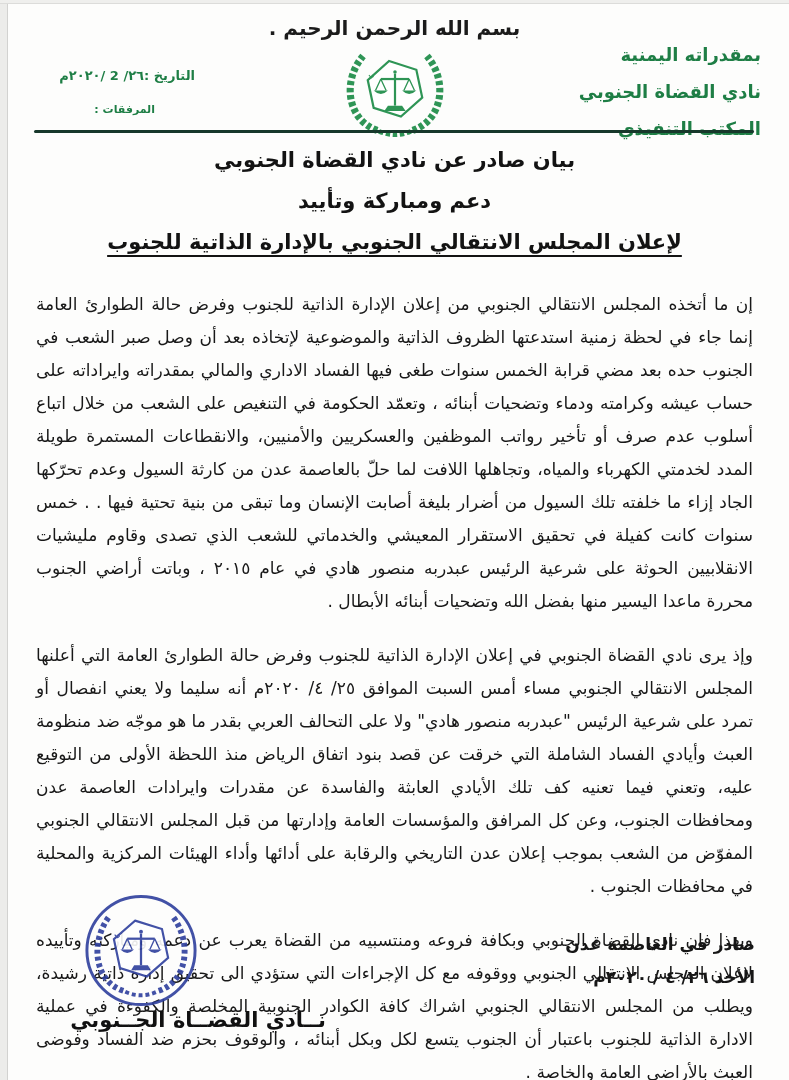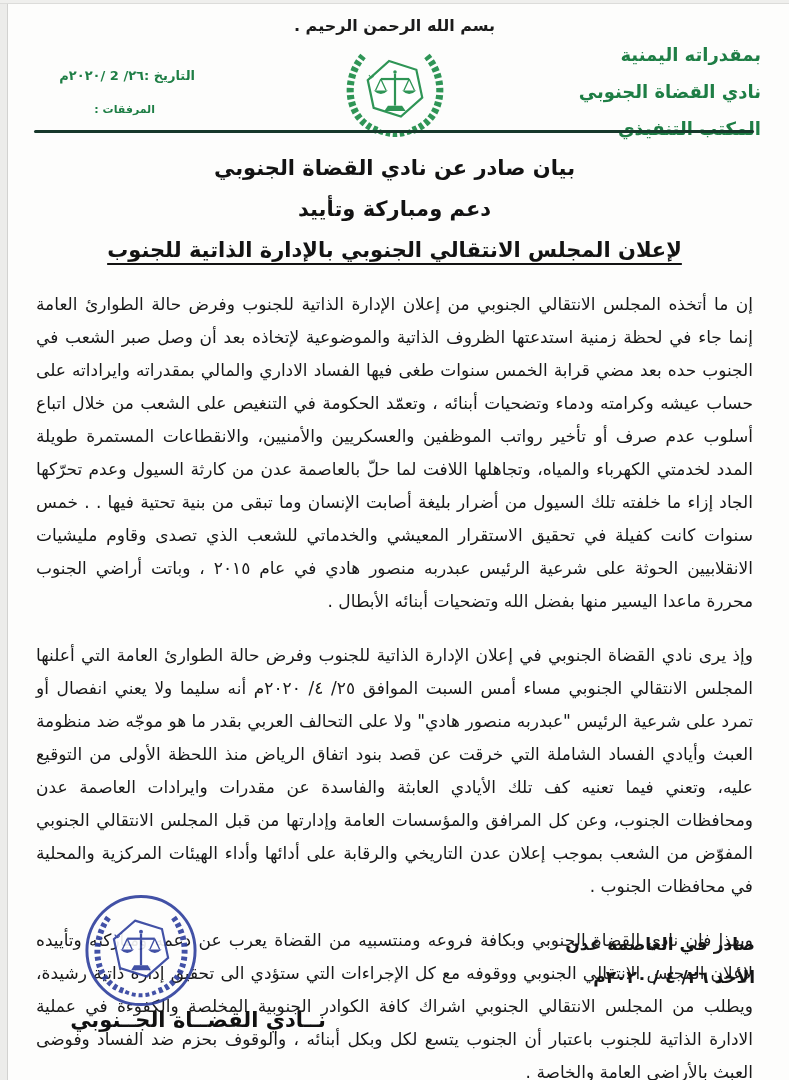--- a/index.html
+++ b/index.html
@@ -19,21 +19,21 @@
     background:#ececea; border-right:1px solid #d2d2d0;
   }
   .scan-edge-top {
     position:absolute; left:0; top:0; width:100%; height:4px;
     background:#efefed; border-bottom:1px solid #dcdcda;
   }
 
   
   .bismillah {
     position:absolute; top:16px; left:0; right:0;
-    text-align:center; font-size:16px; font-weight:bold; color:#1b1b1b;
+    text-align:center; font-size:20px; font-weight:bold; color:#1b1b1b;
   }
   .header-emblem {
     position:absolute; top:40px; left:339px; width:112px; height:102px;
     color:#2f9556;
   }
   .header-right {
     position:absolute; top:36px; right:28px;
     text-align:right; color:#1e7e45; font-weight:bold;
   }
   .header-right .hr-line { font-size:18px; line-height:37px; }
@@ -43,21 +43,21 @@
   }
   .header-left .date-line { font-size:13px; line-height:20px; }
   .header-left .attach-line { font-size:11px; line-height:20px; margin-top:14px; padding-left:0; padding-right:40px; }
 
   .divider {
     position:absolute; top:130px; left:34px; width:720px; height:3px;
     background:#17382b; border-radius:2px;
   }
 
   
-  .title-block { position:absolute; top:156px; left:0; right:0; text-align:center; }
+  .title-block { position:absolute; top:148px; left:0; right:0; text-align:center; }
   .title-line { font-size:21px; font-weight:bold; color:#131313; margin-bottom:17px; }
   .title-line.underlined span {
     text-decoration:underline;
     text-decoration-thickness:2px;
     text-underline-offset:6px;
   }
 
   
   .body-block { position:absolute; top:288px; right:36px; left:36px; }
   .para {

